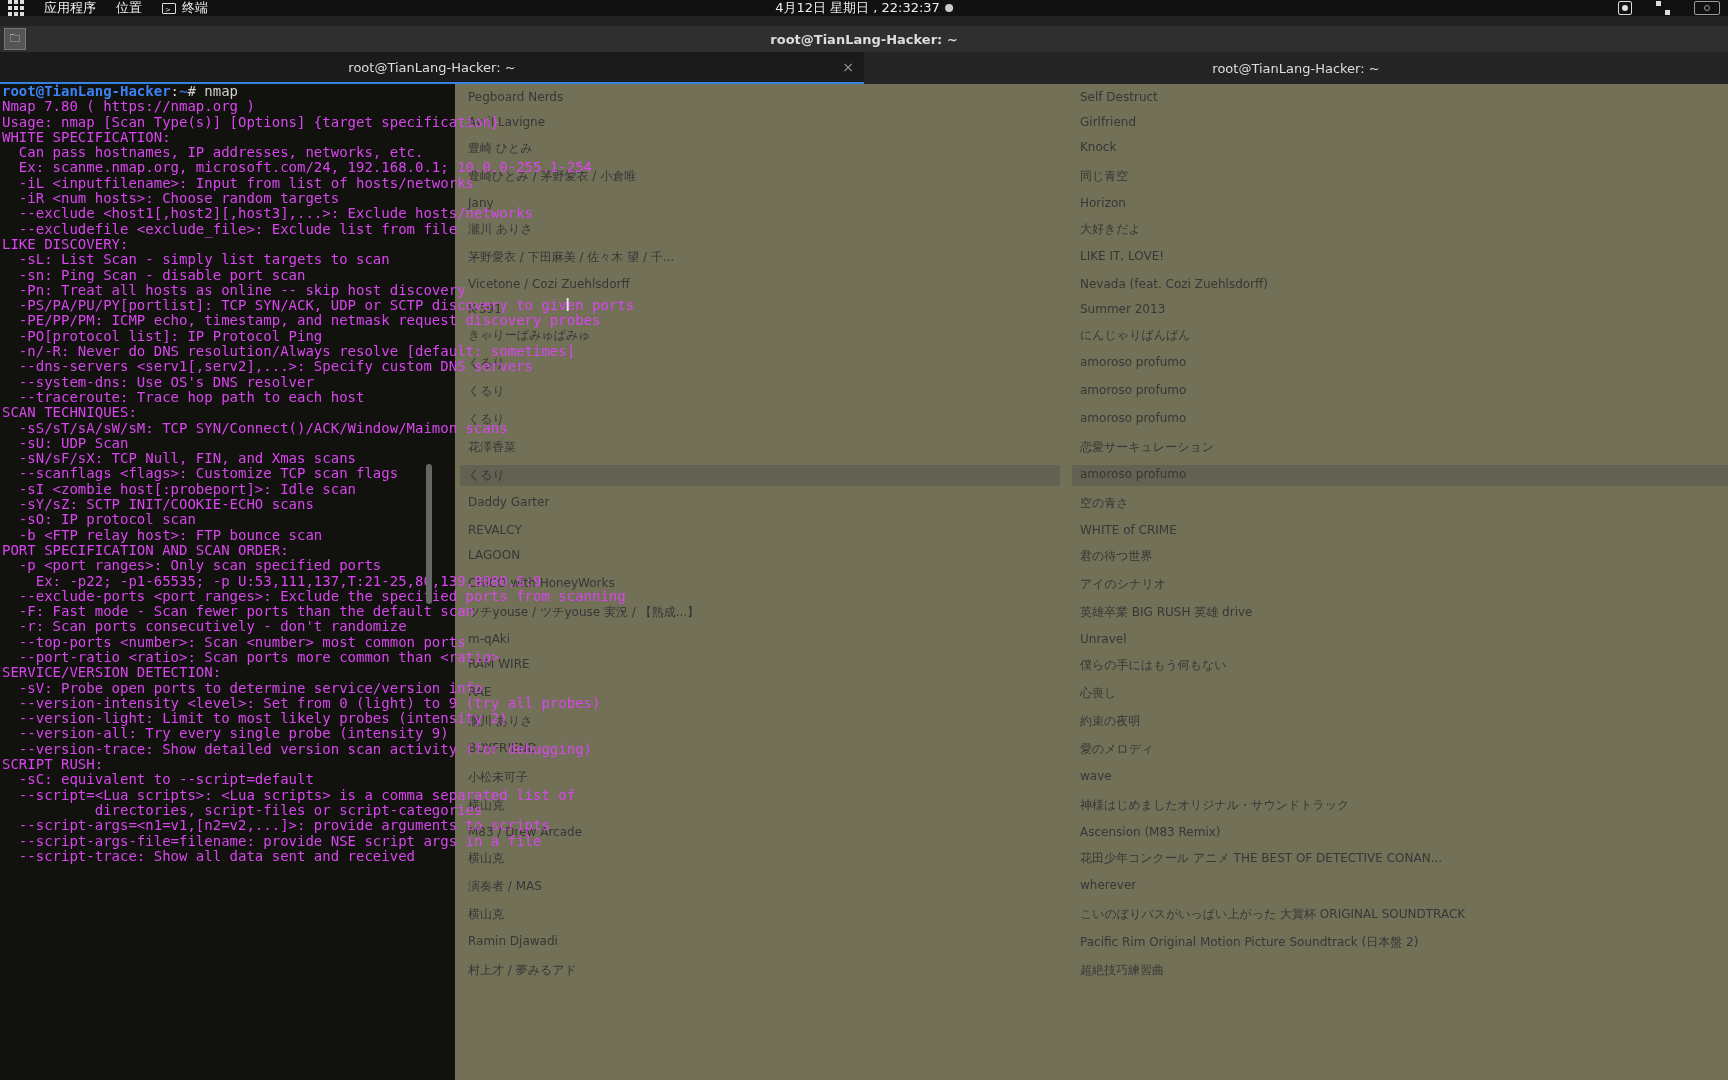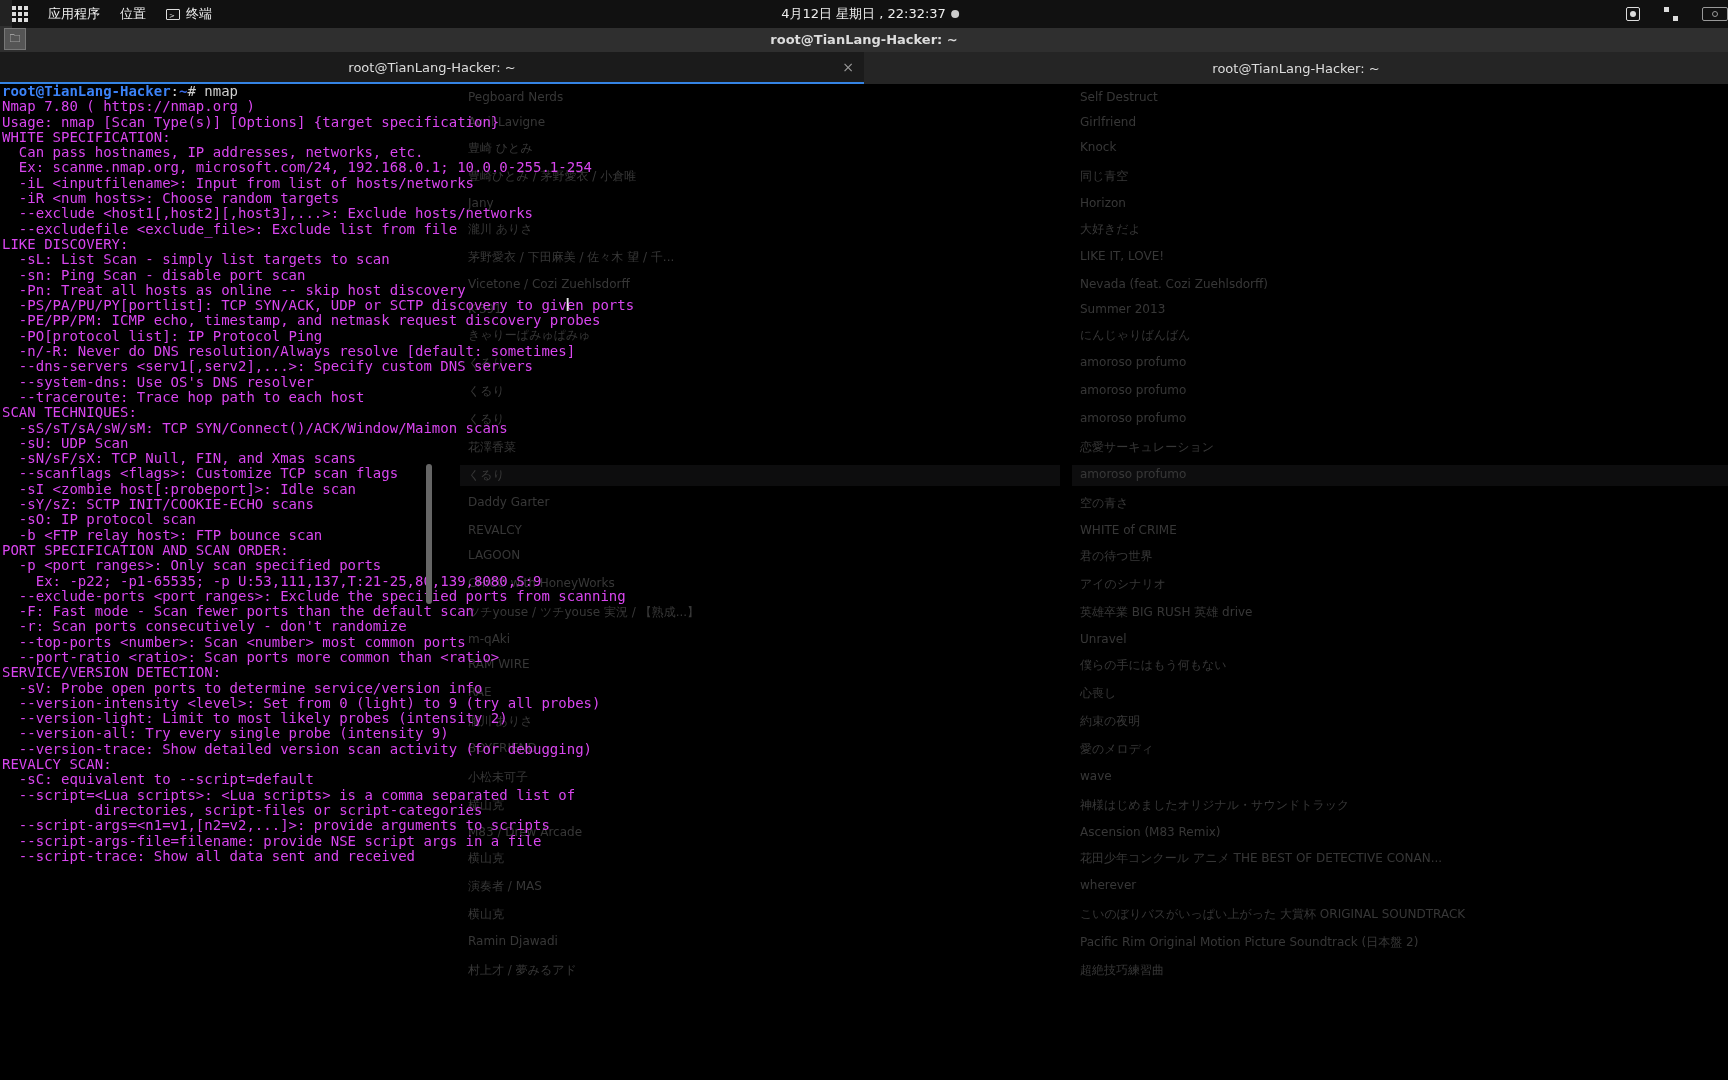--- a/index.html
+++ b/index.html
@@ -7,26 +7,26 @@
     width: 1728px; height: 1080px;
     background: #222;
     font-family: "DejaVu Sans", Arial, sans-serif;
     color: #ddd;
     overflow: hidden;
     position: relative;
   }
 
   
   .topbar {
-    position: absolute; top: 0; left: 12px; right: 0;
-    height: 28px;
+    position: absolute; top: 0; left: 0; right: 0;
+    height: 16px;
     background: #111;
     display: flex;
     align-items: center;
-    padding: 0 0;
+    padding: 0 8px;
     font-size: 13px;
     color: #eee;
   }
   .topbar-left { display: flex; align-items: center; gap: 20px; }
   .topbar-center {
     position: absolute; left: 50%; transform: translateX(-50%);
     display: flex; align-items: center; gap: 5px;
   }
   .topbar-right {
     margin-left: auto; display: flex; align-items: center; gap: 24px;
@@ -68,21 +68,21 @@
   .dock-item {
     width: 22px; height: 22px; background: #555; border: 1px solid #777;
     display: flex; align-items: center; justify-content: center;
     font-size: 11px; color: #ddd;
   }
 
   
   .bg-window {
     position: absolute;
     left: 0; top: 48px; right: 0; bottom: 0;
-    background: #000000;
+    background: #fef9c3;
     color: #666;
     padding: 40px 0 0 460px;
     font-size: 12px;
   }
   .bg-overlay {
     position: absolute; inset: 0;
     background: rgba(0,0,0,0.55);
     pointer-events: none;
   }
   .bg-toolbar {
@@ -285,21 +285,21 @@
 <span class="fg-green">  -F: Fast mode - Scan fewer ports than the default scan</span>
 <span class="fg-green">  -r: Scan ports consecutively - don't randomize</span>
 <span class="fg-green">  --top-ports &lt;number&gt;: Scan &lt;number&gt; most common ports</span>
 <span class="fg-green">  --port-ratio &lt;ratio&gt;: Scan ports more common than &lt;ratio&gt;</span>
 <span class="fg-green">SERVICE/VERSION DETECTION:</span>
 <span class="fg-green">  -sV: Probe open ports to determine service/version info</span>
 <span class="fg-green">  --version-intensity &lt;level&gt;: Set from 0 (light) to 9 (try all probes)</span>
 <span class="fg-green">  --version-light: Limit to most likely probes (intensity 2)</span>
 <span class="fg-green">  --version-all: Try every single probe (intensity 9)</span>
 <span class="fg-green">  --version-trace: Show detailed version scan activity (for debugging)</span>
-<span class="fg-green">REVALCY SCAN:</span>
+<span class="fg-green">SCRIPT RUSH:</span>
 <span class="fg-green">  -sC: equivalent to --script=default</span>
 <span class="fg-green">  --script=&lt;Lua scripts&gt;: &lt;Lua scripts&gt; is a comma separated list of</span>
 <span class="fg-green">           directories, script-files or script-categories</span>
 <span class="fg-green">  --script-args=&lt;n1=v1,[n2=v2,...]&gt;: provide arguments to scripts</span>
 <span class="fg-green">  --script-args-file=filename: provide NSE script args in a file</span>
 <span class="fg-green">  --script-trace: Show all data sent and received</span>
 </pre>
     <div class="scroll-thumb"></div>
     <span class="text-cursor">I</span>
   </div>

